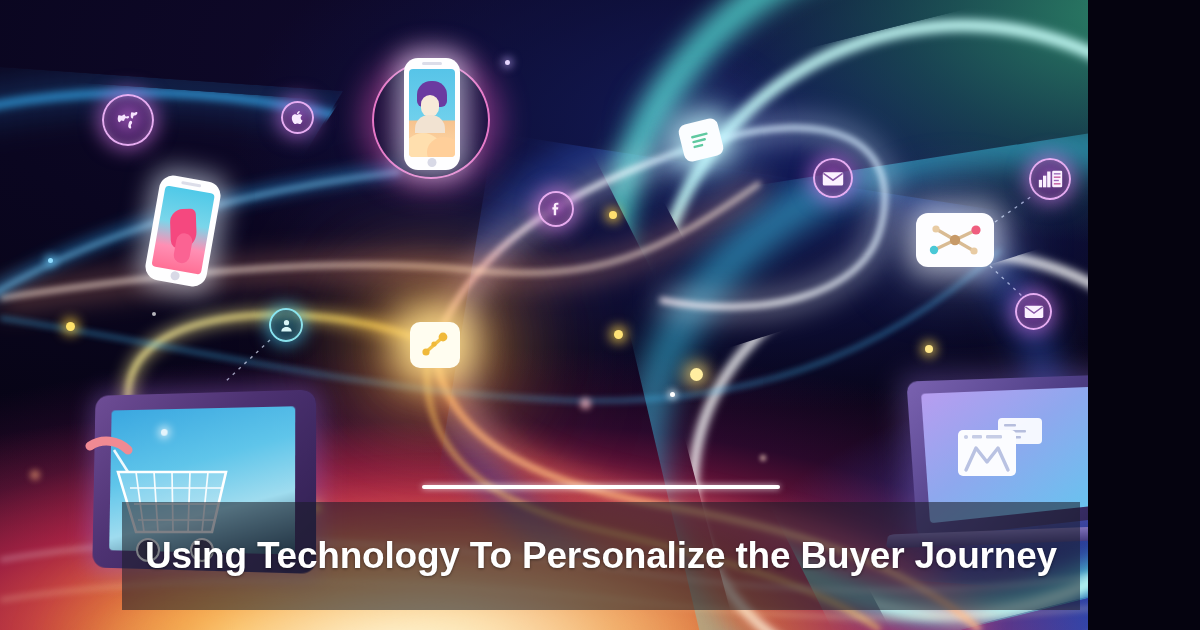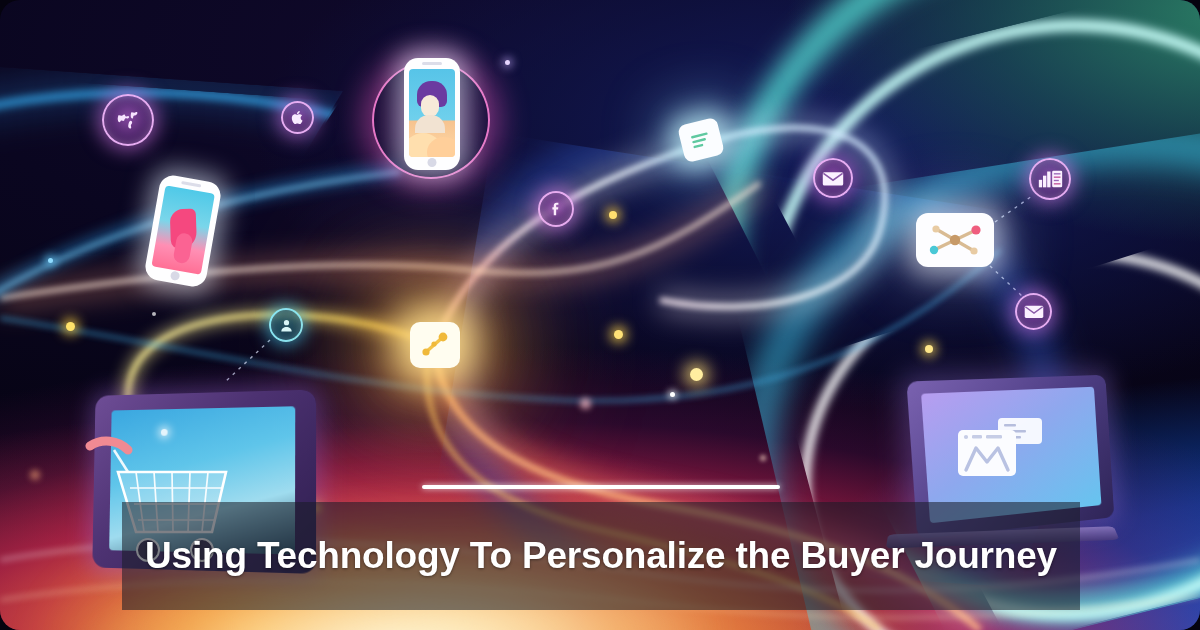--- a/index.html
+++ b/index.html
@@ -1,23 +1,22 @@
 <!DOCTYPE html>
 <html><head>
 <meta charset="utf-8">
 <title>Using Technology To Personalize the Buyer Journey</title>
 <style>
   * { margin:0; padding:0; box-sizing:border-box; }
   html,body { width:1200px; height:630px; overflow:hidden; background:#05030f; }
   body { font-family:"Liberation Sans", sans-serif; }
 
   #stage {
-    position:relative; width:1200px; height:630px; overflow:hidden;
+    position:relative; width:1088px; height:630px; overflow:hidden;
     background:#06030f;
-    border-radius:20px;
   }
 
   
   .bg { position:absolute; inset:0; }
 
   .bg-base {
     background:
       radial-gradient(120% 85% at 50% 8%,  #110a2e 0%, #0a0620 45%, #05030f 100%);
   }
   

